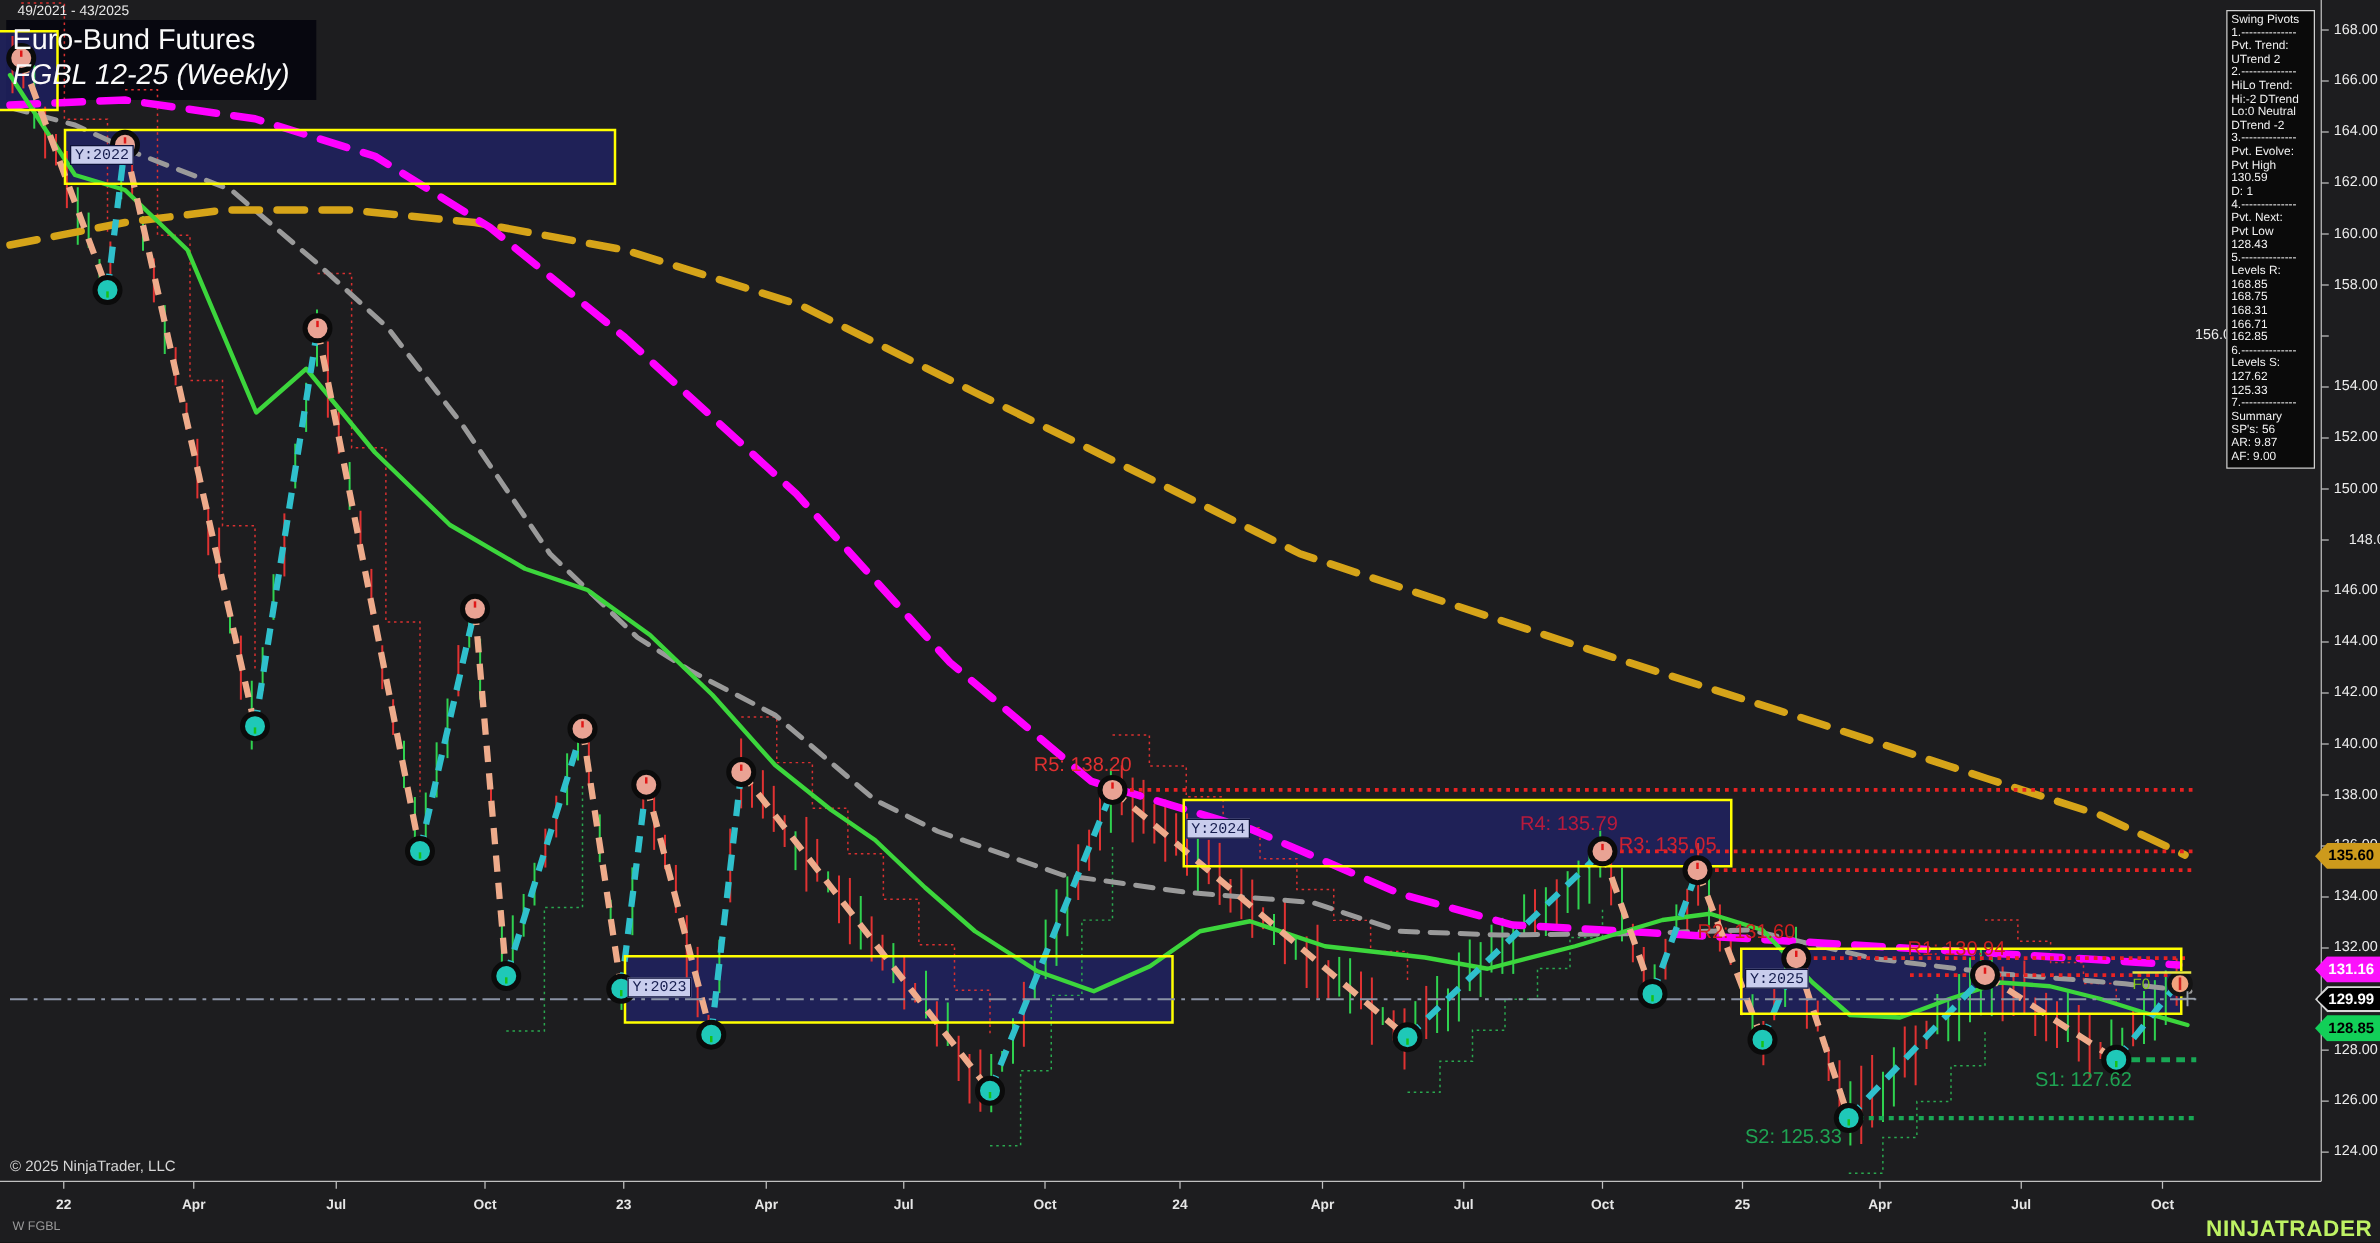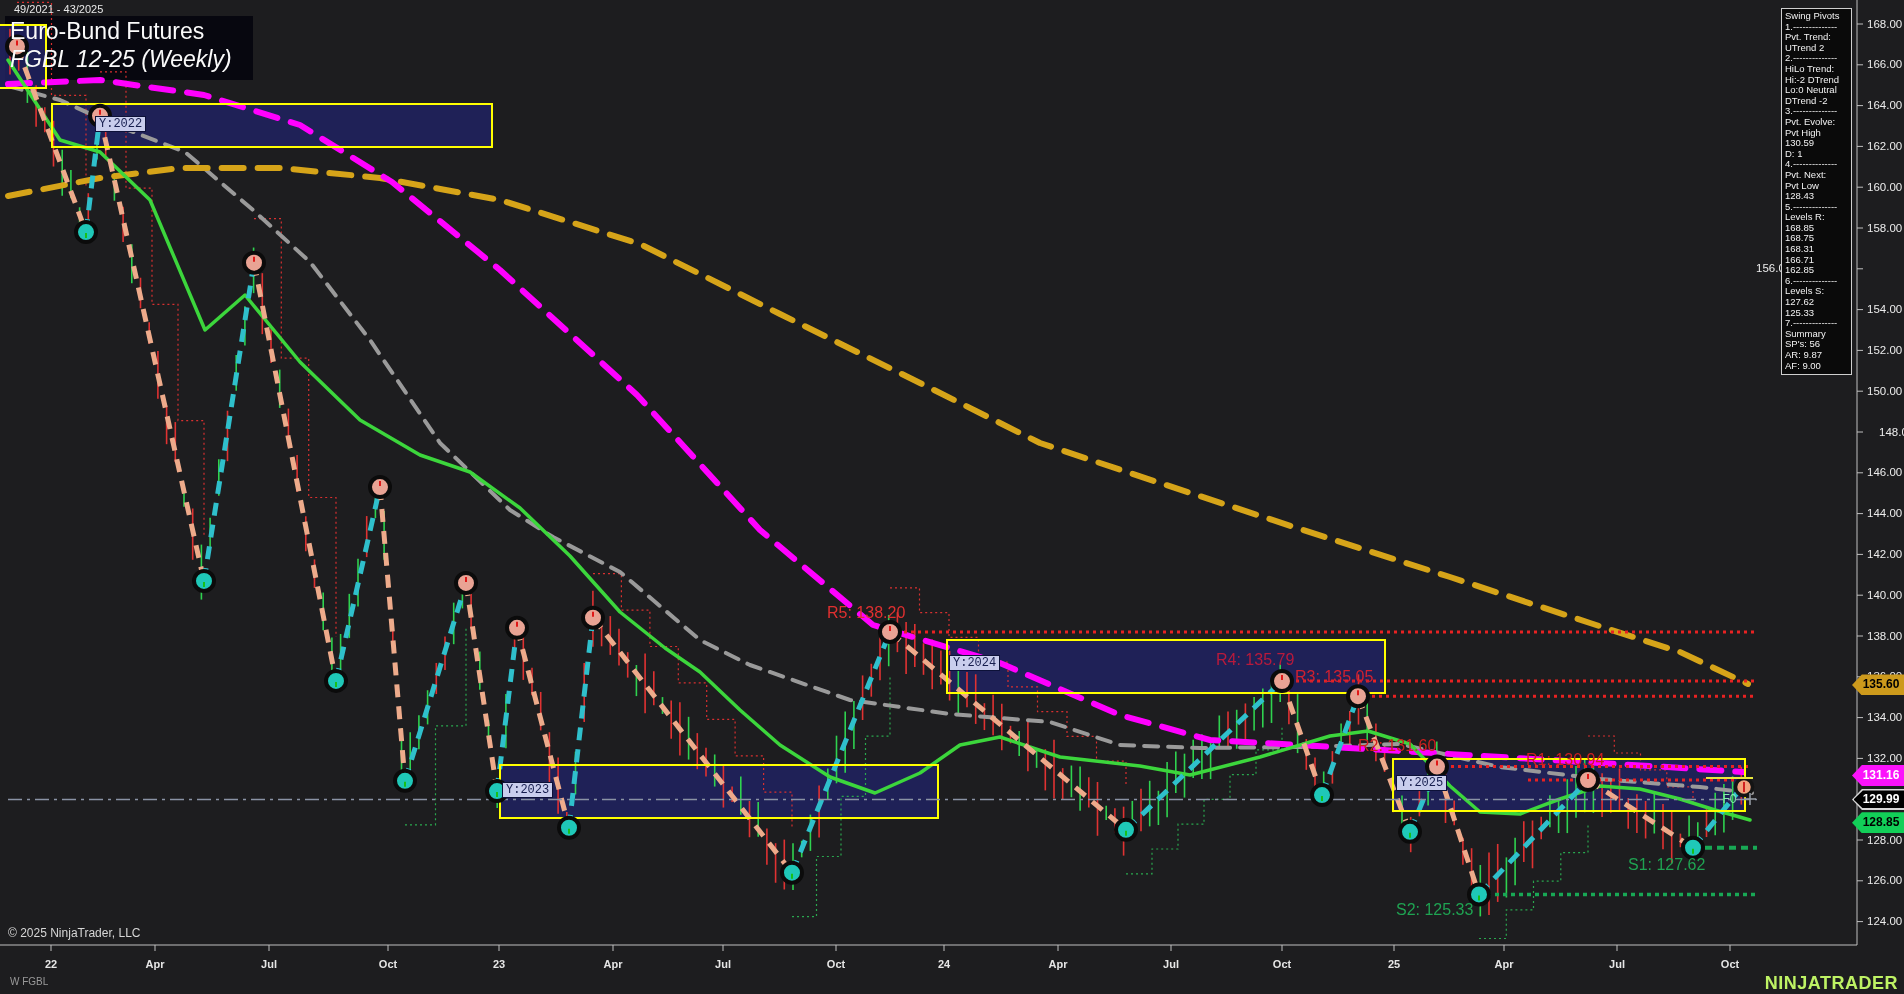--- a/index.html
+++ b/index.html
@@ -23,21 +23,21 @@
        font-size:12px;font-weight:bold;text-align:center;
        clip-path:polygon(0 50%,17% 0,100% 0,100% 100%,17% 100%);}
   #panel{position:absolute;left:1781px;top:8px;width:66px;background:#0a0a0a;
          border:1px solid #cfcfcf;padding:2px 0 3px 3px;z-index:4;}
   .panel-line{font-size:9.5px;line-height:10.6px;color:#f2f2f2;white-space:nowrap;overflow:hidden;}
   #copyright{position:absolute;left:8px;top:926px;font-size:12px;color:#d6d6d6;z-index:3;}
   #instrument{position:absolute;left:10px;top:976px;font-size:10px;color:#9a9a9a;z-index:3;}
   #brand{position:absolute;right:6px;top:973px;font-size:18px;font-weight:bold;color:#bef264;
          letter-spacing:.5px;z-index:3;}
   #f0-label{position:absolute;left:1706px;top:777px;width:47px;border-top:2px solid #e9e93e;
-            color:#86efac;font-size:12px;padding-top:13px;z-index:4;text-align:center;}
+            color:#84cc16;font-size:12px;padding-top:1px;z-index:4;}
 </style>
 </head>
 <body>
 
 <div id="app">
   <div id="title-box"></div>
   <div id="range-label" class="lbl">49/2021 - 43/2025</div>
   <div id="title-1" class="title-line">Euro-Bund Futures</div>
   <div id="title-2" class="title-line">FGBL 12-25 (Weekly)</div>
 
@@ -433,21 +433,21 @@
       <div class="lbl time-label" style="left: 1504px; top: 958px;">Apr</div>
       <div class="lbl time-label" style="left: 1617px; top: 958px;">Jul</div>
       <div class="lbl time-label" style="left: 1730px; top: 958px;">Oct</div>
       <div class="lbl lvl-label" style="left: 827px; top: 604px; color: rgb(224, 48, 48);">R5: 138.20</div>
       <div class="lbl lvl-label" style="left: 1216px; top: 651px; color: rgb(184, 26, 60);">R4: 135.79</div>
       <div class="lbl lvl-label" style="left: 1295px; top: 668px; color: rgb(208, 32, 48);">R3: 135.05</div>
       <div class="lbl lvl-label" style="left: 1358px; top: 737px; color: rgb(204, 32, 32);">R2: 131.60</div>
       <div class="lbl lvl-label" style="left: 1526px; top: 751px; color: rgb(204, 32, 32);">R1: 130.94</div>
       <div class="lbl lvl-label" style="left: 1628px; top: 856px; color: rgb(31, 163, 82);">S1: 127.62</div>
       <div class="lbl lvl-label" style="left: 1396px; top: 901px; color: rgb(31, 163, 82);">S2: 125.33</div>
-      <div class="lbl year-label" style="left: 56px; top: 116px; margin-left: 39px;">Y:2022</div>
+      <div class="lbl year-label" style="left: 56px; top: 116px;">Y:2022</div>
       <div class="lbl year-label" style="left: 502px; top: 782px;">Y:2023</div>
       <div class="lbl year-label" style="left: 949px; top: 655px;">Y:2024</div>
       <div class="lbl year-label" style="left: 1396px; top: 775px;">Y:2025</div>
       <div class="tag" style="left: 1852px; top: 674.46px; background: rgb(205, 154, 28); color: rgb(0, 0, 0);">135.60</div>
       <div class="tag" style="left: 1852px; top: 765.036px; background: rgb(251, 18, 251); color: rgb(255, 255, 255);">131.16</div>
       <div class="tag" style="left: 1852px; top: 788.904px; background: rgb(216, 216, 216);">
         <div class="tag-inner" style="background: rgb(0, 0, 0); color: rgb(255, 255, 255);">129.99</div>
       </div>
       <div class="tag" style="left: 1852px; top: 812.16px; background: rgb(18, 207, 88); color: rgb(0, 0, 0);">128.85</div>
     </div>

